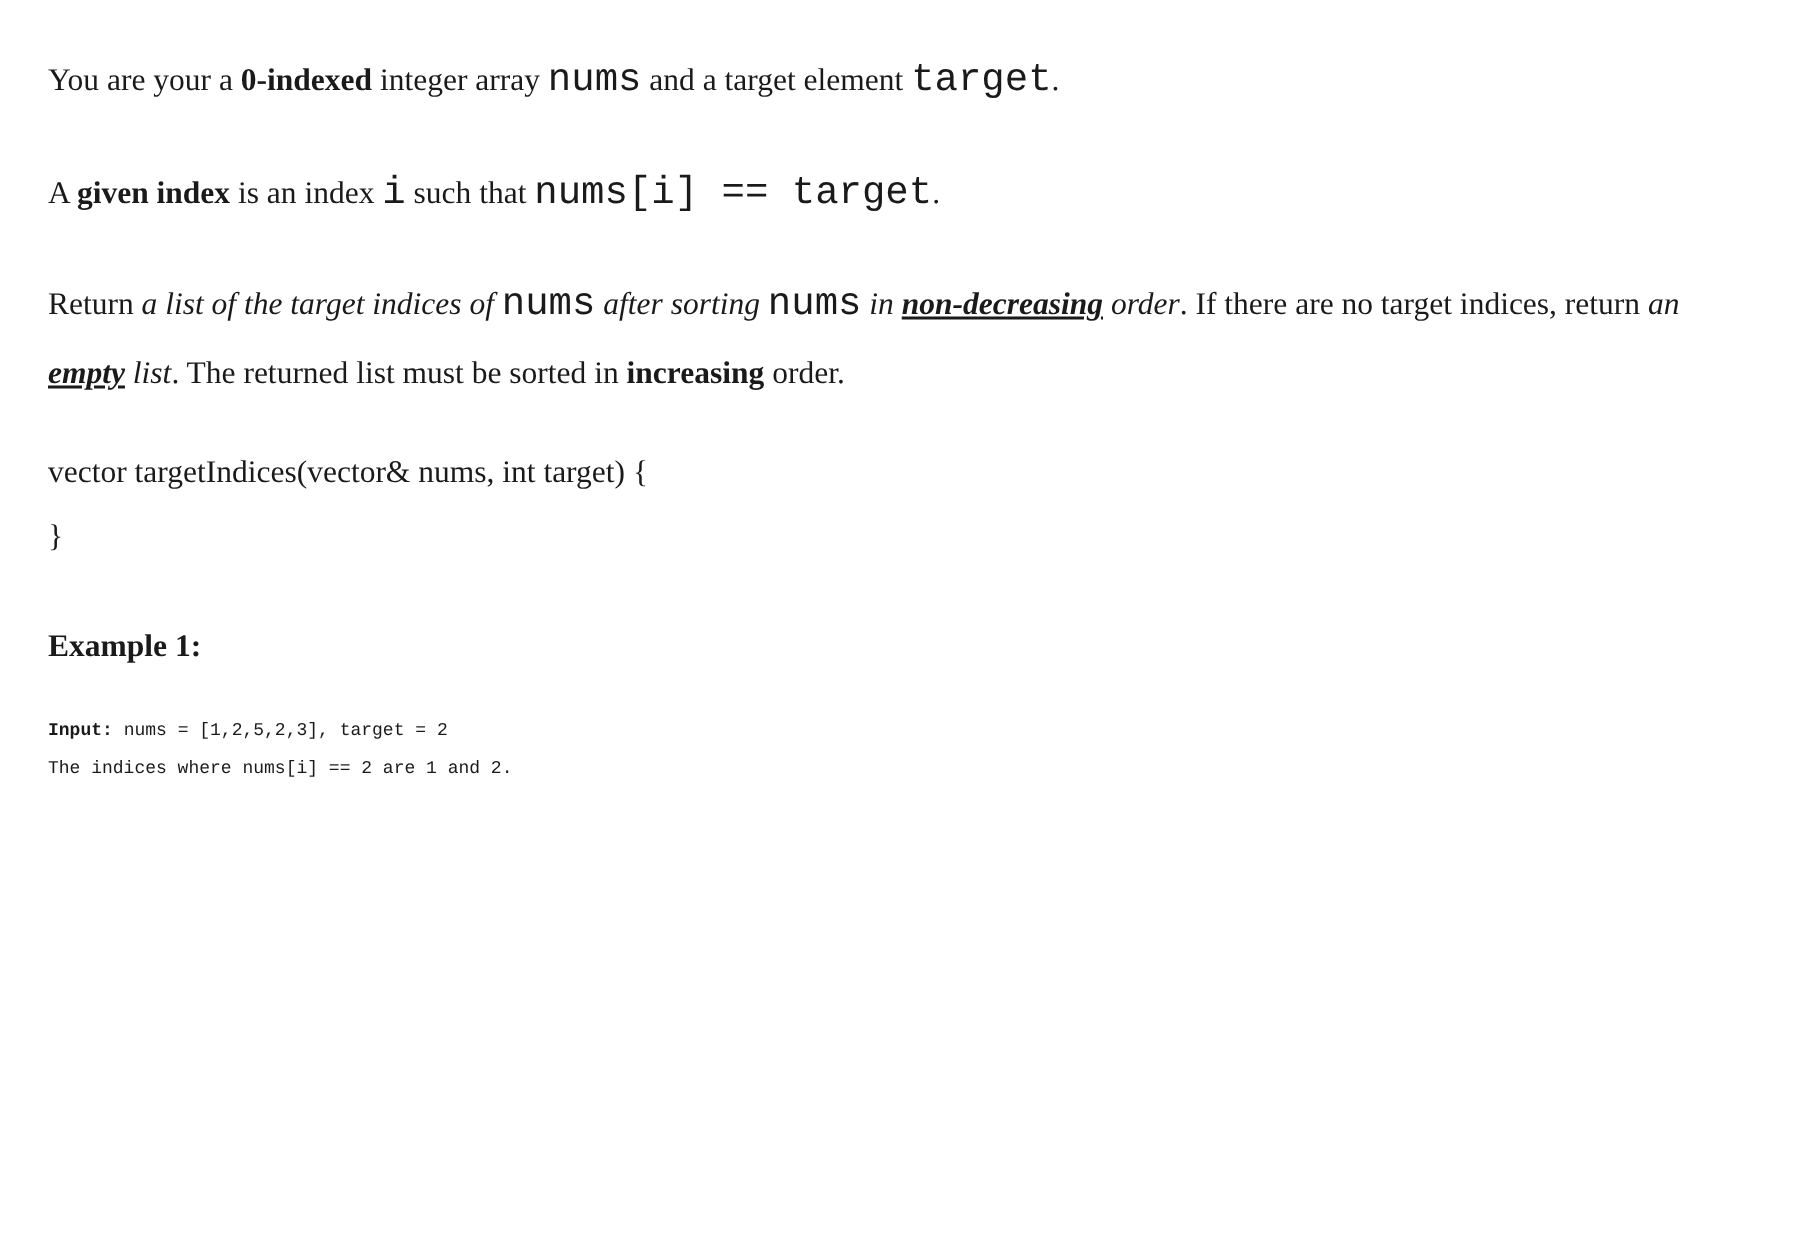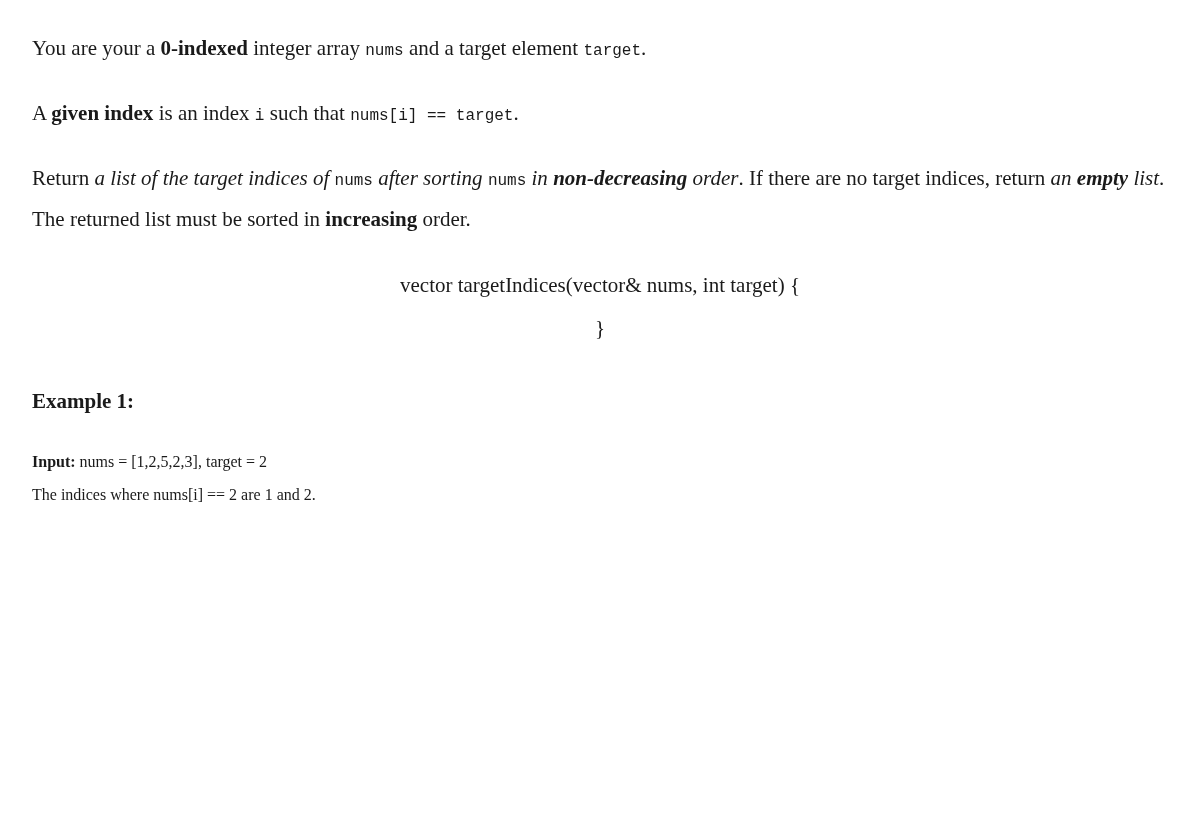--- a/index.html
+++ b/index.html
@@ -11,36 +11,35 @@
     color: #1a1a1a;
     background: #ffffff;
     width: 1200px;
     box-sizing: border-box;
   }
   p {
     margin: 0 0 24px 0;
   }
   .code {
     font-family: 'Courier New', Courier, monospace;
-    font-size: 16px;
+    font-size: 26px;
   }
   .bold { font-weight: bold; margin-top: 31px; }
   .italic { font-style: italic; }
-  .bolditalic { font-weight: bold; font-style: italic; }
+  .bolditalic { font-weight: bold; font-style: italic; text-decoration: underline; }
   .mono-block {
-    font-family: Liberation Serif, serif;
-    font-size: 16px;
+    font-family: Liberation Mono, monospace;
+    font-size: 12px;
     line-height: 2.05;
     margin: 0 0 8px 0;
   }
   .under { text-decoration: underline; }
   .sig {
     margin: 0 0 24px 0;
     line-height: 2.05;
-    text-align: center;
   }
 </style>
 </head>
 <body>
 
 <p>
   <span>You are your a </span><span class="bold">0-indexed</span><span> integer array </span><span class="code">nums</span><span> and a target element </span><span class="code">target</span><span>.</span>
 </p>
 
 <p>

